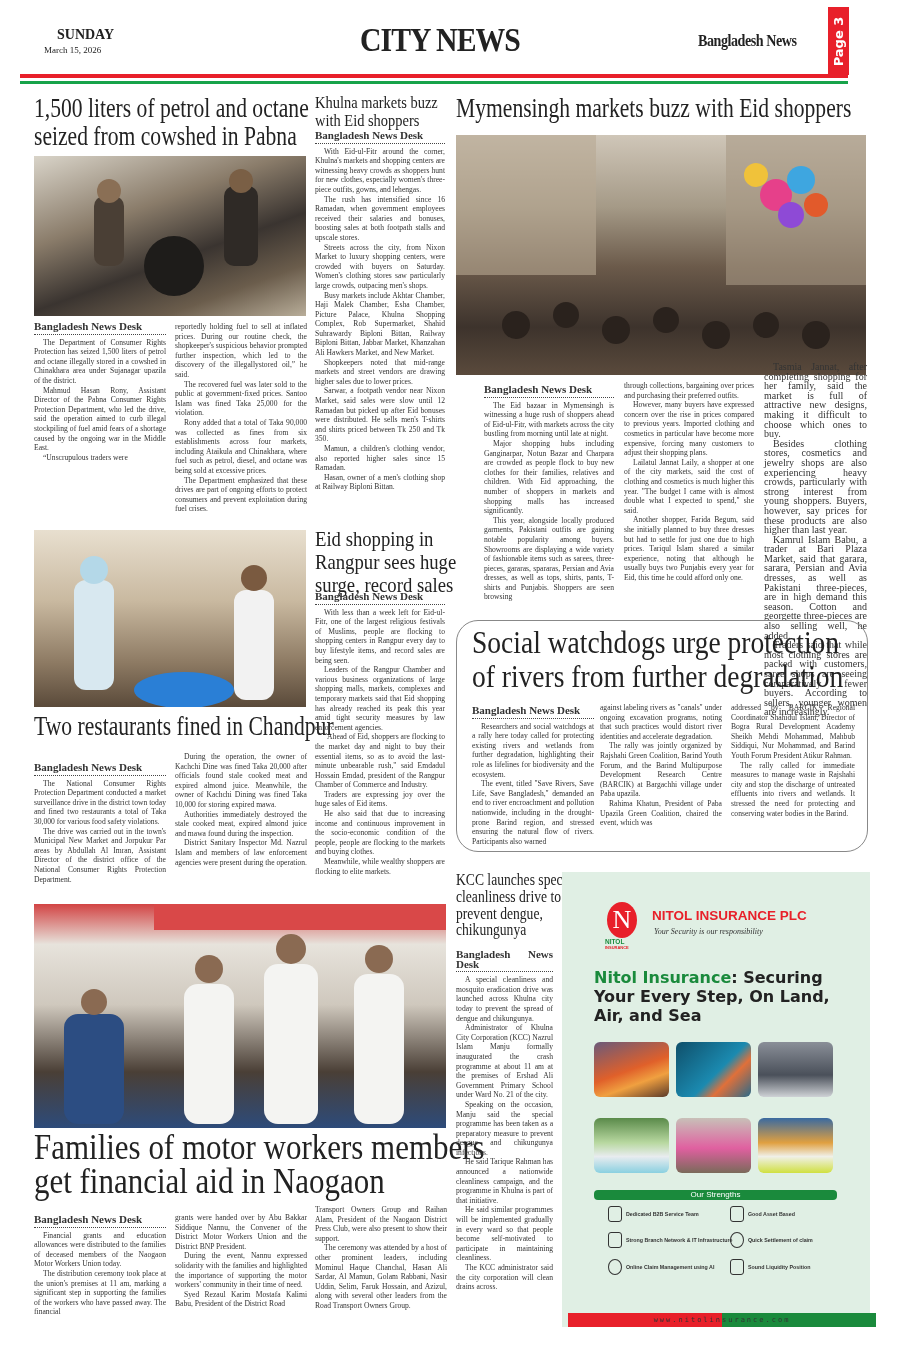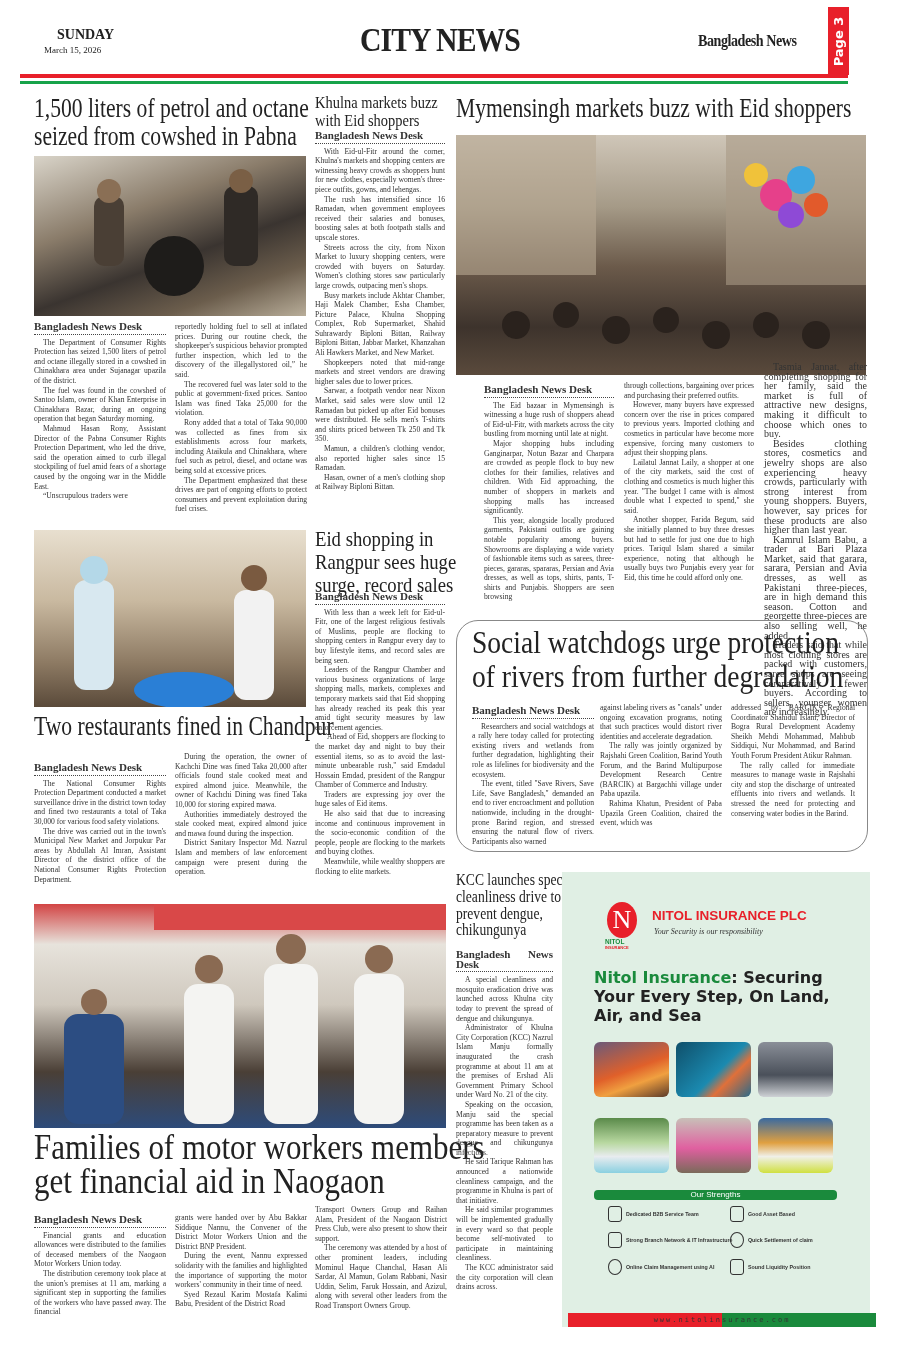--- a/index.html
+++ b/index.html
@@ -56,21 +56,20 @@
       <circle cx="140" cy="110" r="30" fill="#1e1c1a"></circle>
       <rect x="60" y="40" width="30" height="70" rx="10" fill="#4a3f35"></rect>
       <rect x="190" y="30" width="34" height="80" rx="10" fill="#2f2a26"></rect>
       <circle cx="75" cy="35" r="12" fill="#8a6f55"></circle>
       <circle cx="207" cy="25" r="12" fill="#7a5f45"></circle>
     </svg>
 </div>
 <div class="abs col" style="left:34px;top:322px;width:132px;">
   <div class="byline">Bangladesh News Desk</div>
   <p>The Department of Consumer Rights Protection has seized 1,500 liters of petrol and octane illegally stored in a cowshed in Chinakhara area under Sujanagar upazila of the district.</p>
-  <p>The fuel was found in the cowshed of Santoo Islam, owner of Khan Enterprise in Chinakhara Bazar, during an ongoing operation that began Saturday morning.</p>
   <p>Mahmud Hasan Rony, Assistant Director of the Pabna Consumer Rights Protection Department, who led the drive, said the operation aimed to curb illegal stockpiling of fuel amid fears of a shortage caused by the ongoing war in the Middle East.</p>
   <p>“Unscrupulous traders were</p>
 </div>
 <div class="abs col" style="left:175px;top:322px;width:132px;">
   <p style="text-indent:0">reportedly holding fuel to sell at inflated prices. During our routine check, the shopkeeper's suspicious behavior prompted further inspection, which led to the discovery of the illegallystored oil,” he said.</p>
   <p>The recovered fuel was later sold to the public at government-fixed prices. Santoo Islam was fined Taka 25,000 for the violation.</p>
   <p>Rony added that a total of Taka 90,000 was collected as fines from six establishments across four markets, including Ataikula and Chinakhara, where fuel such as petrol, diesel, and octane was being sold at excessive prices.</p>
   <p>The Department emphasized that these drives are part of ongoing efforts to protect consumers and prevent exploitation during fuel crises.</p>
 </div>
 
@@ -141,21 +140,21 @@
 </div>
 <div class="abs head h-xl" style="left:34px;top:712px;">Two restaurants fined in Chandpur</div>
 <div class="abs col" style="left:34px;top:763px;width:132px;">
   <div class="byline">Bangladesh News Desk</div>
   <p>The National Consumer Rights Protection Department conducted a market surveillance drive in the district town today and fined two restaurants a total of Taka 30,000 for various food safety violations.</p>
   <p>The drive was carried out in the town's Municipal New Market and Jorpukur Par areas by Abdullah Al Imran, Assistant Director of the district office of the National Consumer Rights Protection Department.</p>
 </div>
 <div class="abs col" style="left:175px;top:752px;width:132px;">
   <p>During the operation, the owner of Kachchi Dine was fined Taka 20,000 after officials found stale cooked meat and expired almond juice. Meanwhile, the owner of Kachchi Dining was fined Taka 10,000 for storing expired mawa.</p>
   <p>Authorities immediately destroyed the stale cooked meat, expired almond juice and mawa found during the inspection.</p>
-  <p>District Sanitary Inspector Md. Nazrul Islam and members of law enforcement campaign were present during the operation.</p>
+  <p>District Sanitary Inspector Md. Nazrul Islam and members of law enforcement agencies were present during the operation.</p>
 </div>
 
 <div class="abs head h-lg" style="left:315px;top:527px;">
   <div>Eid shopping in</div>
   <div>Rangpur sees huge</div>
   <div>surge, record sales</div>
 </div>
 <div class="abs col" style="left:315px;top:592px;width:130px;">
   <div class="byline">Bangladesh News Desk</div>
   <p>With less than a week left for Eid-ul-Fitr, one of the largest religious festivals of Muslims, people are flocking to shopping centers in Rangpur every day to buy lifestyle items, and record sales are being seen.</p>

